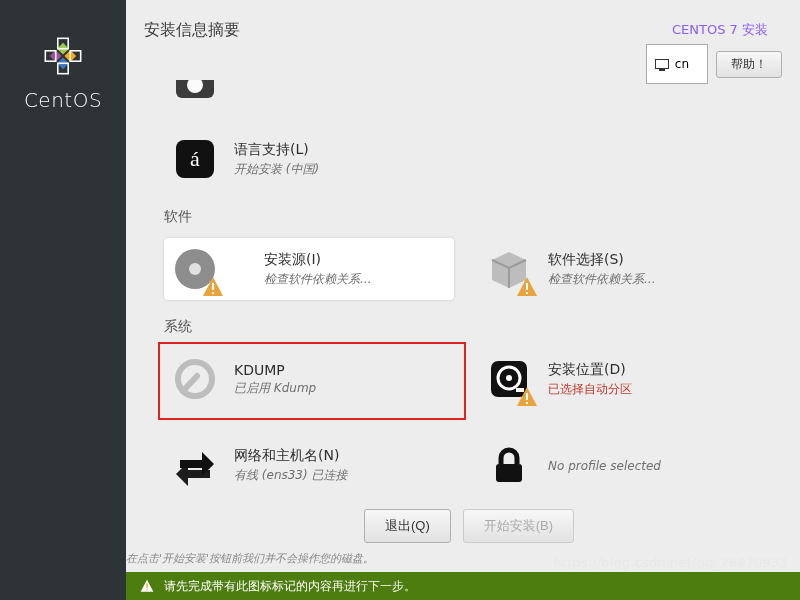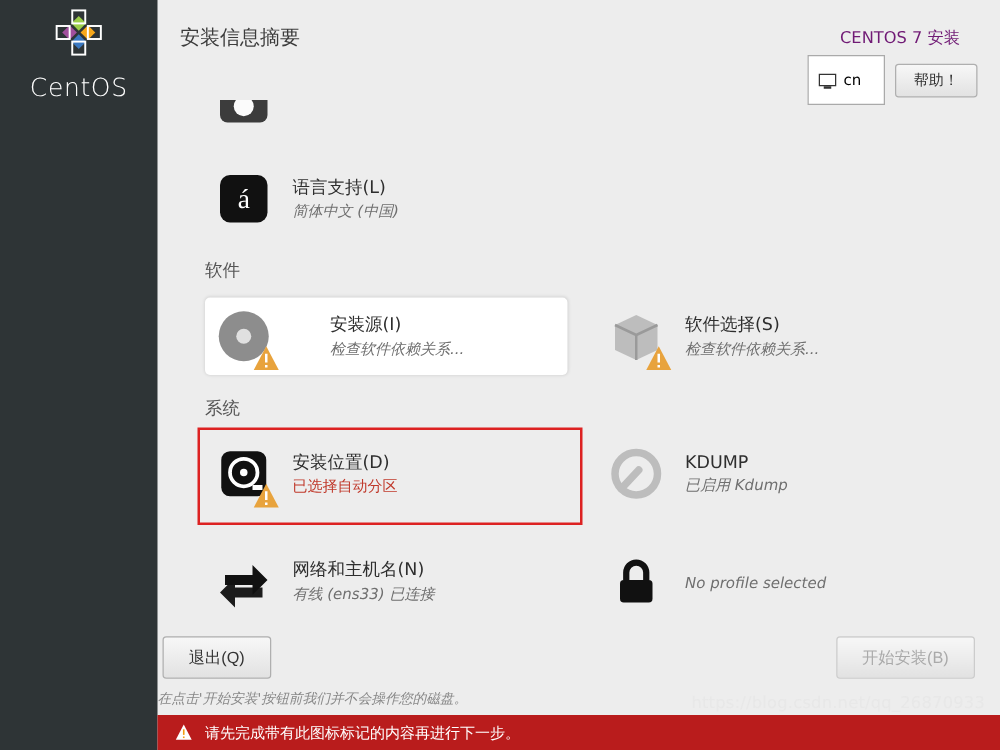--- a/index.html
+++ b/index.html
@@ -1,46 +1,46 @@
 <!DOCTYPE html>
 <html><head>
 <meta charset="utf-8">
 <style>
   * { box-sizing: border-box; margin: 0; padding: 0; }
   body { font-family: "DejaVu Sans", "Microsoft YaHei", sans-serif; width: 800px; height: 600px; background: #2e3436; overflow: hidden; }
   .root { display: flex; width: 800px; height: 600px; }
-  .sidebar { width: 126px; background: #2e3436; display: flex; flex-direction: column; align-items: center; }
+  .sidebar { width: 126px; background: #2e3436; display: flex; flex-direction: column; align-items: center; padding-top: 30px; }
   .logo-img { width: 52px; height: 52px; }
   .logo-text { color: #fff; font-weight: 300; font-size: 20px; margin-top: 6px; letter-spacing: 0.5px; }
   .main { flex: 1; background: #ededed; display: flex; flex-direction: column; position: relative; }
   .topbar { display: flex; align-items: center; height: 60px; padding: 0 18px; }
   .title { font-size: 16px; font-weight: 500; color: #3c3c3c; }
   .spacer { flex: 1; }
-  .install-label { font-size: 13px; color: #701a75; margin-right: 14px; }
+  .install-label { font-size: 13px; color: #8b5cf6; margin-right: 14px; }
   .lang-badge { background: #fff; border: 1px solid #aaa; padding: 3px 18px 3px 8px; font-size: 12px; display: flex; align-items: center; margin-right: 8px; height: 40px; }
   .lang-badge .kb { width: 14px; height: 10px; border: 1px solid #333; margin-right: 6px; display: inline-block; position: relative; }
   .lang-badge .kb::after { content: ""; position: absolute; bottom: -3px; left: 3px; width: 6px; height: 2px; background: #333; }
   .help-btn { background: linear-gradient(#f7f7f7,#e2e2e2); border: 1px solid #afafaf; border-radius: 3px; padding: 4px 14px; font-size: 12px; color: #333; cursor: pointer; }
   .content { flex: 1; padding: 0 18px 0 38px; overflow: hidden; }
   .section-label { font-size: 14px; color: #555; margin: 18px 0 12px 0; }
   .grid { display: flex; flex-wrap: wrap; gap: 24px 24px; }
   .spoke { display: flex; align-items: center; width: 290px; height: 62px; cursor: pointer; border-radius: 4px; padding: 4px 6px; position: relative; }
   .spoke.selected { background: #ffffff; box-shadow: 0 0 3px rgba(0,0,0,0.15); gap: 30px; }
   .spoke .iconbox { width: 50px; height: 50px; display: flex; align-items: center; justify-content: center; position: relative; flex-shrink: 0; }
   .spoke .txt { margin-left: 14px; }
   .spoke .name { font-size: 14px; color: #2e2e2e; font-weight: 500; }
   .spoke .status { font-size: 12px; color: #6f6f6f; font-style: italic; margin-top: 2px; }
   .spoke .status.warn { color: #c0392b; font-style: normal; }
   .highlight-box { border: 2px solid #d22; position: absolute; pointer-events: none; }
   .warn-overlay { position: absolute; right: -4px; bottom: -4px; }
-  .bottom-bar { display: flex; justify-content: space-between; align-items: center; padding: 10px 20px 4px 4px; gap: 12px; }
+  .bottom-bar { display: flex; justify-content: center; align-items: center; padding: 10px 20px 4px 32px; gap: 12px; }
   .btn { background: linear-gradient(#f7f7f7,#e2e2e2); border: 1px solid #afafaf; border-radius: 3px; padding: 7px 20px; font-size: 13px; color: #333; cursor: pointer; }
   .btn.disabled { color: #aaa; border-color: #ccc; }
   .hint { text-align: left; padding: 4px 20px 6px 0; font-size: 11px; color: #888; font-style: italic; }
-  .warn-banner { background: #b91c1c; color: #fff; display: flex; align-items: center; height: 28px; padding: 0 14px; font-size: 12px; }
+  .warn-banner { background: #4d7c0f; color: #fff; display: flex; align-items: center; height: 28px; padding: 0 14px; font-size: 12px; }
   .warn-banner .tri { margin-right: 10px; }
   .watermark { position: absolute; right: 12px; bottom: 30px; color: rgba(230,230,230,0.85); font-size: 13px; letter-spacing: 0.2px; pointer-events: none; }
   svg { display: block; }
 </style>
 </head>
 <body>
 
 <div class="root">
   <div class="sidebar">
     <svg class="logo-img" viewBox="0 0 100 100">
@@ -89,21 +89,21 @@
       <div class="grid" style="margin-top:14px">
         <div class="spoke">
           <div class="iconbox">
             <svg width="46" height="46" viewBox="0 0 46 46">
               <rect x="4" y="4" width="38" height="38" rx="8" fill="#111"></rect>
               <text x="23" y="30" font-size="22" fill="#fff" text-anchor="middle" font-family="serif">á</text>
             </svg>
           </div>
           <div class="txt">
             <div class="name">语言支持(L)</div>
-            <div class="status">简体中文 (中国)</div>
+            <div class="status">开始安装 (中国)</div>
           </div>
         </div>
       </div>
 
       <div class="section-label">软件</div>
       <div class="grid">
         <div class="spoke selected">
           <div class="iconbox">
             <svg width="46" height="46" viewBox="0 0 46 46">
               <circle cx="23" cy="23" r="20" fill="#8d8d8d"></circle>
@@ -139,47 +139,47 @@
         </div>
       </div>
 
       <div class="section-label">系统</div>
       <div class="grid" style="position:relative">
         <div class="highlight-box" style="left:-6px;top:-6px;width:308px;height:78px"></div>
 
         <div class="spoke">
           <div class="iconbox">
             <svg width="46" height="46" viewBox="0 0 46 46">
+              <circle cx="23" cy="23" r="17" fill="none" stroke="#bdbdbd" stroke-width="6"></circle>
+              <line x1="11" y1="35" x2="25" y2="20" stroke="#bdbdbd" stroke-width="6" stroke-linecap="round"></line>
+            </svg>
+          </div>
+          <div class="txt">
+            <div class="name">KDUMP</div>
+            <div class="status">已启用 Kdump</div>
+          </div>
+        </div>
+
+        <div class="spoke">
+          <div class="iconbox">
+            <svg width="46" height="46" viewBox="0 0 46 46">
               <rect x="5" y="5" width="36" height="36" rx="7" fill="#111"></rect>
               <circle cx="23" cy="22" r="11" fill="none" stroke="#fff" stroke-width="3"></circle>
               <circle cx="23" cy="22" r="3" fill="#fff"></circle>
               <rect x="30" y="32" width="8" height="4" fill="#fff"></rect>
             </svg>
             <svg class="warn-overlay" width="22" height="22" viewBox="0 0 22 22">
                 <polygon points="11,1 21,20 1,20" fill="#e8a33d"></polygon>
                 <rect x="10" y="7" width="2" height="7" fill="#fff"></rect>
                 <rect x="10" y="16" width="2" height="2" fill="#fff"></rect>
               </svg>
           </div>
           <div class="txt">
             <div class="name">安装位置(D)</div>
             <div class="status warn">已选择自动分区</div>
-          </div>
-        </div>
-
-        <div class="spoke">
-          <div class="iconbox">
-            <svg width="46" height="46" viewBox="0 0 46 46">
-              <circle cx="23" cy="23" r="17" fill="none" stroke="#bdbdbd" stroke-width="6"></circle>
-              <line x1="11" y1="35" x2="25" y2="20" stroke="#bdbdbd" stroke-width="6" stroke-linecap="round"></line>
-            </svg>
-          </div>
-          <div class="txt">
-            <div class="name">KDUMP</div>
-            <div class="status">已启用 Kdump</div>
           </div>
         </div>
 
         <div class="spoke">
           <div class="iconbox">
             <svg width="46" height="46" viewBox="0 0 46 46">
               <path d="M8 18 L30 18 L30 10 L42 22 L30 34 L30 26 L8 26 Z" fill="#111"></path>
               <path d="M38 30 L16 30 L16 38 L4 26 L16 14 L16 22 L38 22 Z" fill="#111" opacity="0.95" transform="translate(0,6)"></path>
             </svg>
           </div>

